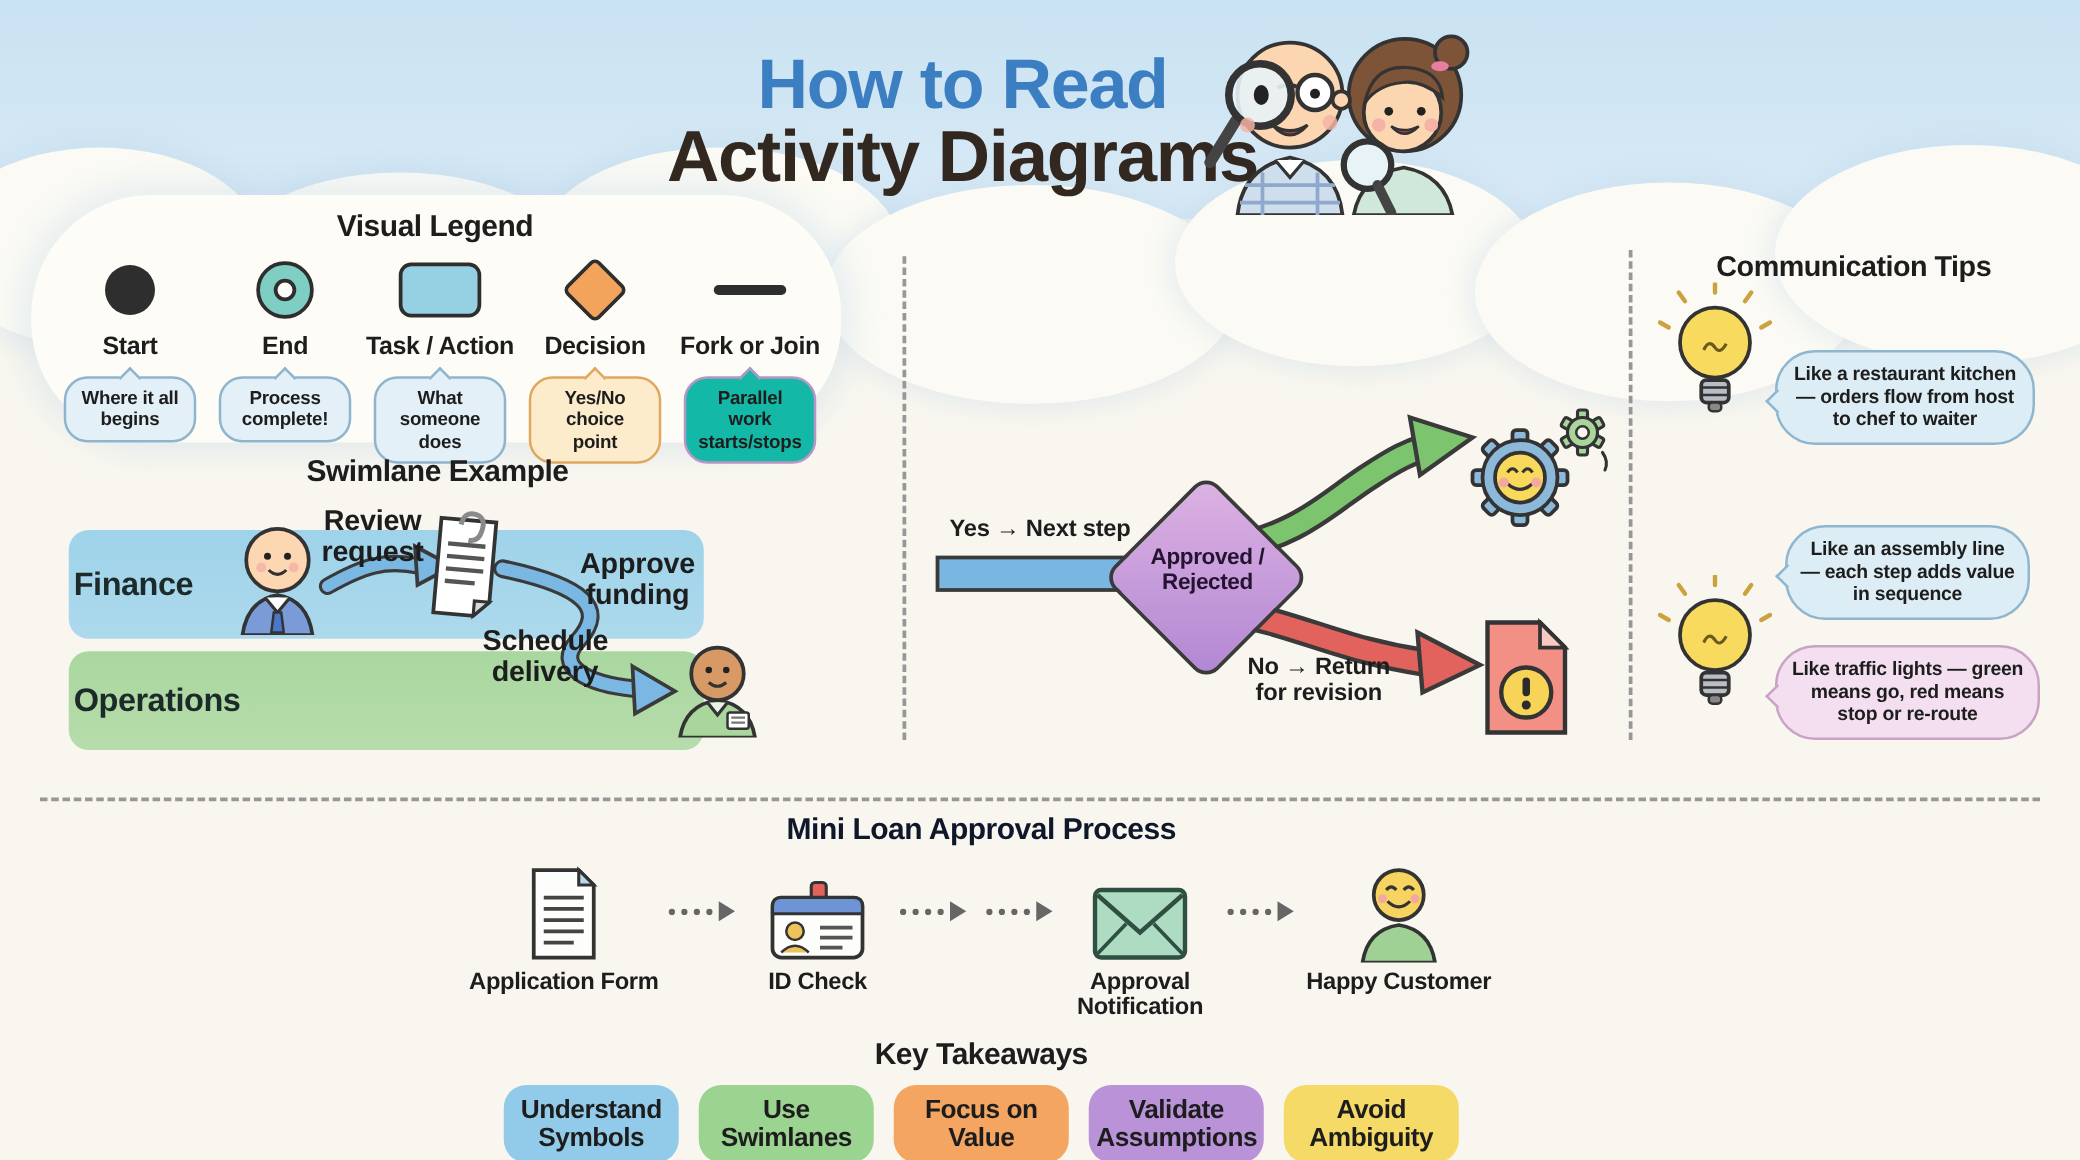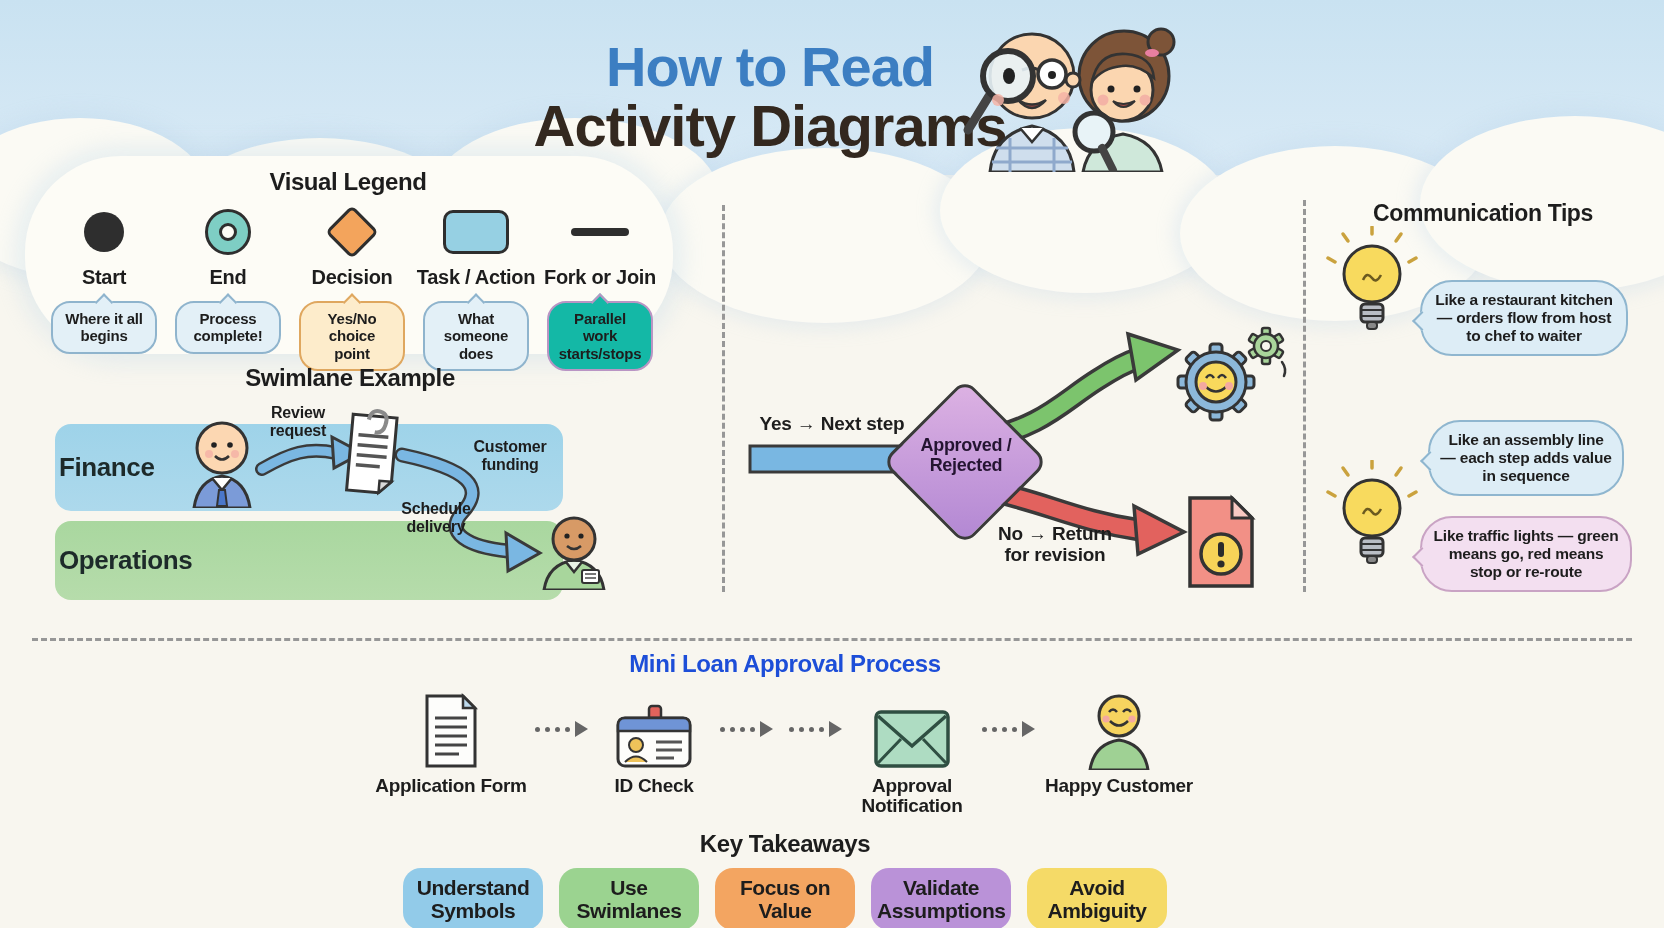--- a/index.html
+++ b/index.html
@@ -47,21 +47,21 @@
   .bb-orange { background:#fdeccb; border:2.5px solid #dfa75f; }
   .bb-purple { background:#14b8a6; border:2.5px solid #b995c4; }
 
   
   .swim-title { left:150px; top:364px; width:400px; }
   .lane { position:absolute; left:55px; width:508px; border-radius:16px;
           display:flex; align-items:center; padding-left:4px; }
   .lane-finance { top:424px; height:87px; background:linear-gradient(#9ed3e9,#add9ec); }
   .lane-ops { top:521px; height:79px; background:linear-gradient(#a9d79f,#b6dcab); }
   .lane-label { font-weight:700; font-size:26px; color:#1d2a2a; letter-spacing:-.4px; }
-  .anno { position:absolute; font-weight:700; font-size:16px; line-height:1.1;
+  .anno { position:absolute; font-weight:700; font-size:23px; line-height:1.1;
           color:#1d1d1d; text-align:center; letter-spacing:-.2px; }
 
   
   .v-div { position:absolute; width:0; border-left:3px dashed #979797; }
   .h-div { position:absolute; left:32px; top:638px; width:1600px; height:0; border-top:3px dashed #979797; }
 
   
   .df-title { left:785px; top:296px; width:400px; }
   .diamond { position:absolute; left:906px; top:403px; width:118px; height:118px;
              background:linear-gradient(135deg,#ddb2e3,#b287d3); border:3px solid #3a3a3a;
@@ -74,21 +74,21 @@
   .tip-bubble { position:absolute; padding:9px 10px; border-radius:32px; font-weight:700;
                 font-size:15.5px; line-height:1.16; text-align:center; color:#1d1d1d; letter-spacing:-.2px;margin-top:34px; }
   .tip-bubble::before { content:""; position:absolute; width:12px; height:12px; background:inherit;
                         left:-7px; top:45%; transform:rotate(45deg);
                         border-left:2.5px solid; border-bottom:2.5px solid; border-color:inherit; }
   .tip-blue { background:#ddedf6; border:2.5px solid #8fb6cf; }
   .tip-pink { background:#f3dff0; border:2.5px solid #c9a3c4; }
 
   
   .bottom-wrap { position:absolute; left:0; top:650px; width:1570px; }
-  .proc-title { width:100%; text-align:center; font-weight:700; font-size:24px; color:#1d4ed8; letter-spacing:-.4px; }
+  .proc-title { width:100%; text-align:center; font-weight:700; font-size:24px; color:#0f172a; letter-spacing:-.4px; }
   .steps-row { display:flex; justify-content:center; align-items:flex-start; margin-top:10px; }
   .step { display:flex; flex-direction:column; align-items:center; }
   .step-icon { height:82px; display:flex; align-items:flex-end; justify-content:center; }
   .step-label { margin-top:6px; font-weight:700; font-size:19px; color:#1d1d1d;
                 text-align:center; line-height:1.05; letter-spacing:-.3px; }
   .s1{width:152px} .s2{width:116px} .s3{width:136px} .s4{width:124px} .s5{width:152px}
   .dot-arrow { display:flex; align-items:center; gap:5px; height:82px; margin:0 8px; }
   .dot-arrow i { width:5px; height:5px; border-radius:50%; background:#666; }
   .dot-arrow .tri { width:0; height:0; border-left:13px solid #666;
                     border-top:8px solid transparent; border-bottom:8px solid transparent; }
@@ -164,31 +164,31 @@
       <div class="sym-box">
           <div class="sym-end">
             <div class="sym-end-inner"></div>
           </div>
         </div>
       <div class="legend-label">End</div>
       <div class="bubble bb-blue">Process complete!</div>
     </div>
     <div class="legend-col">
       <div class="sym-box">
+          <div class="sym-task"></div>
+        </div>
+      <div class="legend-label">Task / Action</div>
+      <div class="bubble bb-blue">What someone does</div>
+    </div>
+    <div class="legend-col">
+      <div class="sym-box">
           <div class="sym-decision"></div>
         </div>
       <div class="legend-label">Decision</div>
       <div class="bubble bb-orange">Yes/No choice point</div>
-    </div>
-    <div class="legend-col">
-      <div class="sym-box">
-          <div class="sym-task"></div>
-        </div>
-      <div class="legend-label">Task / Action</div>
-      <div class="bubble bb-blue">What someone does</div>
     </div>
     <div class="legend-col">
       <div class="sym-box">
           <div class="sym-fork"></div>
         </div>
       <div class="legend-label">Fork or Join</div>
       <div class="bubble bb-purple">Parallel work starts/stops</div>
     </div>
   </div>
 
@@ -235,21 +235,21 @@
     <path d="M28 50 L36 60 L44 50" fill="#e9f3e6" stroke="#333" stroke-width="2.5"></path>
     <rect x="44" y="58" width="17" height="13" rx="2" fill="#fff" stroke="#333" stroke-width="2"></rect>
     <path d="M47 62 H58 M47 66 H58" stroke="#777" stroke-width="1.8"></path>
     <circle cx="36" cy="27" r="21" fill="#d79a66" stroke="#333" stroke-width="3"></circle>
     <circle cx="29" cy="24" r="2.6" fill="#222"></circle>
       <circle cx="43" cy="24" r="2.6" fill="#222"></circle>
     <path d="M29 34 Q36 40 43 34" stroke="#333" stroke-width="2.5" fill="none"></path>
   </svg>
 
   <div class="anno" style="left:250px;top:404px;width:96px">Review request</div>
-  <div class="anno" style="left:460px;top:438px;width:100px">Customer funding</div>
+  <div class="anno" style="left:460px;top:438px;width:100px">Approve funding</div>
   <div class="anno" style="left:386px;top:500px;width:100px">Schedule delivery</div>
 
   <div class="v-div" style="left:722px;top:205px;height:387px"></div>
   <div class="v-div" style="left:1303px;top:200px;height:392px"></div>
   <div class="h-div"></div>
 
   <svg style="position:absolute;left:722px;top:300px" width="581" height="300" viewBox="0 0 581 300">
     <rect x="28" y="146" width="162" height="26" fill="#79b7e2" stroke="#3a3a3a" stroke-width="3"></rect>
     <path d="M255 140 C 320 128, 340 102, 375 80 C 395 67, 405 62, 418 58" fill="none" stroke="#3a3a3a" stroke-width="23" stroke-linecap="round"></path>
     <path d="M255 140 C 320 128, 340 102, 375 80 C 395 67, 405 62, 418 58" fill="none" stroke="#7cc46d" stroke-width="16" stroke-linecap="round"></path>

